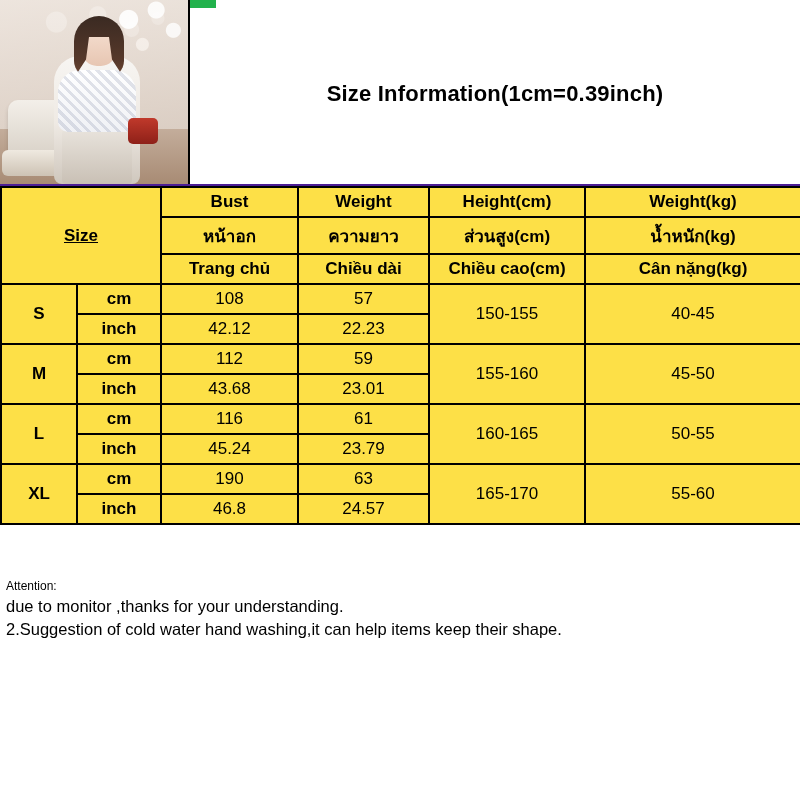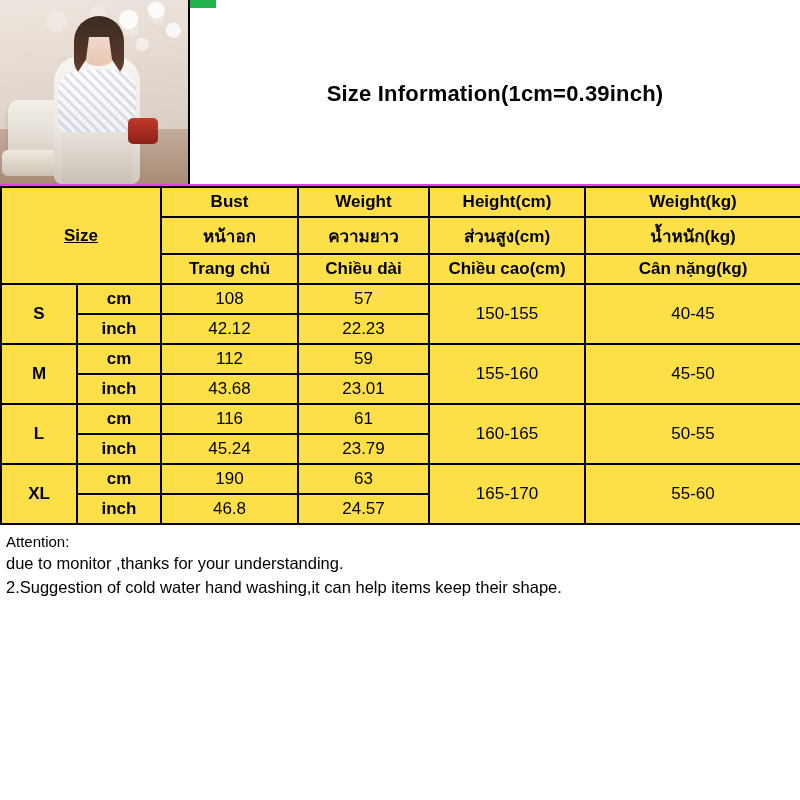--- a/index.html
+++ b/index.html
@@ -21,21 +21,21 @@
     height: 800px;
     background: #ffffff;
     box-sizing: border-box;
   }
 
   
   .header {
     position: relative;
     display: flex;
     height: 186px;
-    border-bottom: 2px solid #d946ef;
+    border-bottom: 2px solid #4c1d95;
     box-sizing: border-box;
   }
 
   .photo-cell {
     width: 190px;
     flex: 0 0 190px;
     position: relative;
     overflow: hidden;
     background: #d8cfc7;
     border-right: 2px solid #000;
@@ -208,21 +208,22 @@
   .attention {
     padding: 6px 8px 0 6px;
     box-sizing: border-box;
   }
   .attention .line {
     font-size: 16.5px;
     line-height: 1.42;
     letter-spacing: 0;
   }
   .attention .line.first {
-    font-size: 15px;
+    font-size: 12px;
+    margin-top: 47px;
   }
 </style>
 </head>
 <body>
 
 <div class="sheet">
 
   <div class="header">
     <div class="photo-cell">
       <div class="photo-bg"></div>

